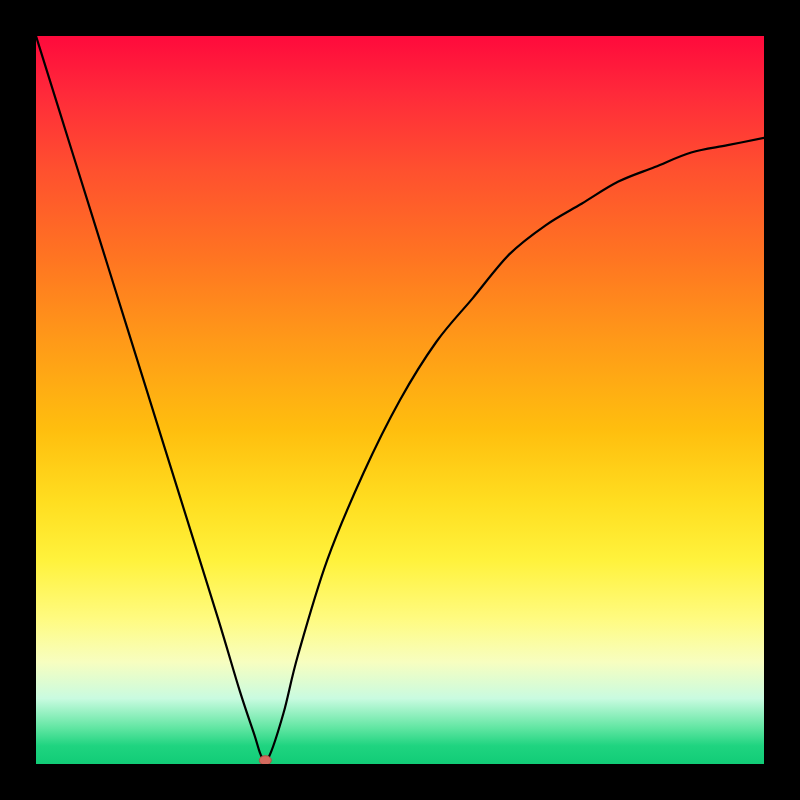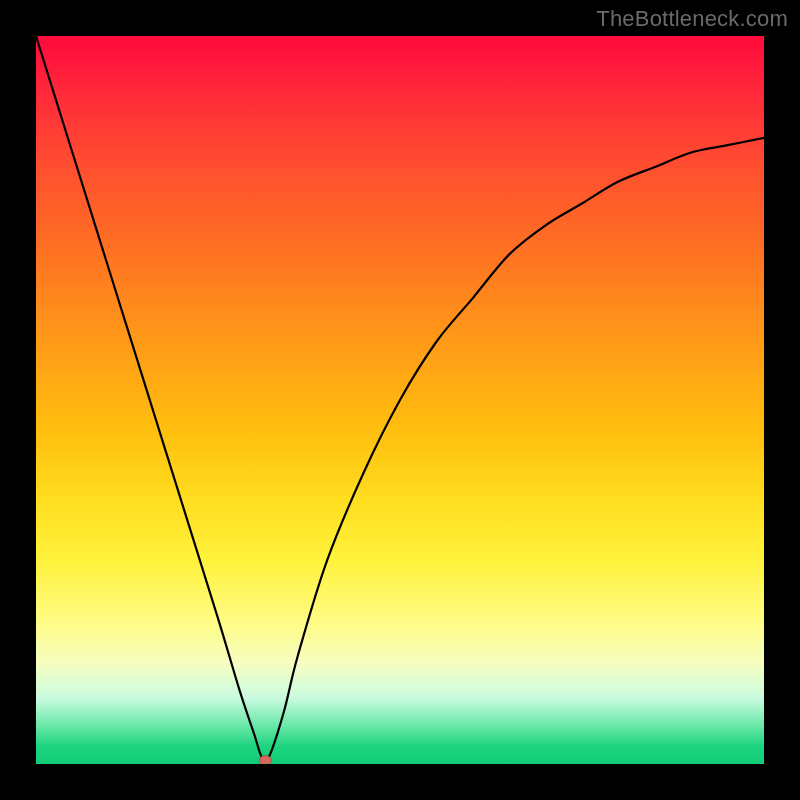--- a/index.html
+++ b/index.html
@@ -66,14 +66,13 @@
 
   <div class="plot-area"></div>
 
   <svg class="svg-overlay" viewBox="0 0 728 728" preserveAspectRatio="none">
 
     <path id="curve-path" fill="none" stroke="#000000" stroke-width="2.2" stroke-linejoin="round" stroke-linecap="round" d="M 0.00 0.00 C 6.07 19.41, 24.27 77.65, 36.40 116.48 C 48.53 155.31, 60.67 194.13, 72.80 232.96 C 84.93 271.79, 97.07 310.61, 109.20 349.44 C 121.33 388.27, 133.47 427.09, 145.60 465.92 C 157.73 504.75, 172.29 550.85, 182.00 582.40 C 191.71 613.95, 197.77 635.79, 203.84 655.20 C 209.91 674.61, 214.76 687.96, 218.40 698.88 C 222.04 709.80, 223.25 717.08, 225.68 720.72 C 228.11 724.36, 229.32 728.00, 232.96 720.72 C 236.60 713.44, 242.67 694.03, 247.52 677.04 C 252.37 660.05, 254.80 644.28, 262.08 618.80 C 269.36 593.32, 280.28 554.49, 291.20 524.16 C 302.12 493.83, 315.47 463.49, 327.60 436.80 C 339.73 410.11, 351.87 385.84, 364.00 364.00 C 376.13 342.16, 388.27 322.75, 400.40 305.76 C 412.53 288.77, 424.67 276.64, 436.80 262.08 C 448.93 247.52, 461.07 230.53, 473.20 218.40 C 485.33 206.27, 497.47 197.77, 509.60 189.28 C 521.73 180.79, 533.87 174.72, 546.00 167.44 C 558.13 160.16, 570.27 151.67, 582.40 145.60 C 594.53 139.53, 606.67 135.89, 618.80 131.04 C 630.93 126.19, 643.07 120.12, 655.20 116.48 C 667.33 112.84, 679.47 111.63, 691.60 109.20 C 703.73 106.77, 721.93 103.13, 728.00 101.92"></path>
 
     <ellipse id="marker-dot" cx="229.32" cy="724.36" rx="6" ry="4.68" fill="#d46a5e" stroke="#b24f44" stroke-width="1"></ellipse>
   </svg>
 
-  <div class="watermark">TheBottleneck.com</div>
 </div>
 
 </body></html>

